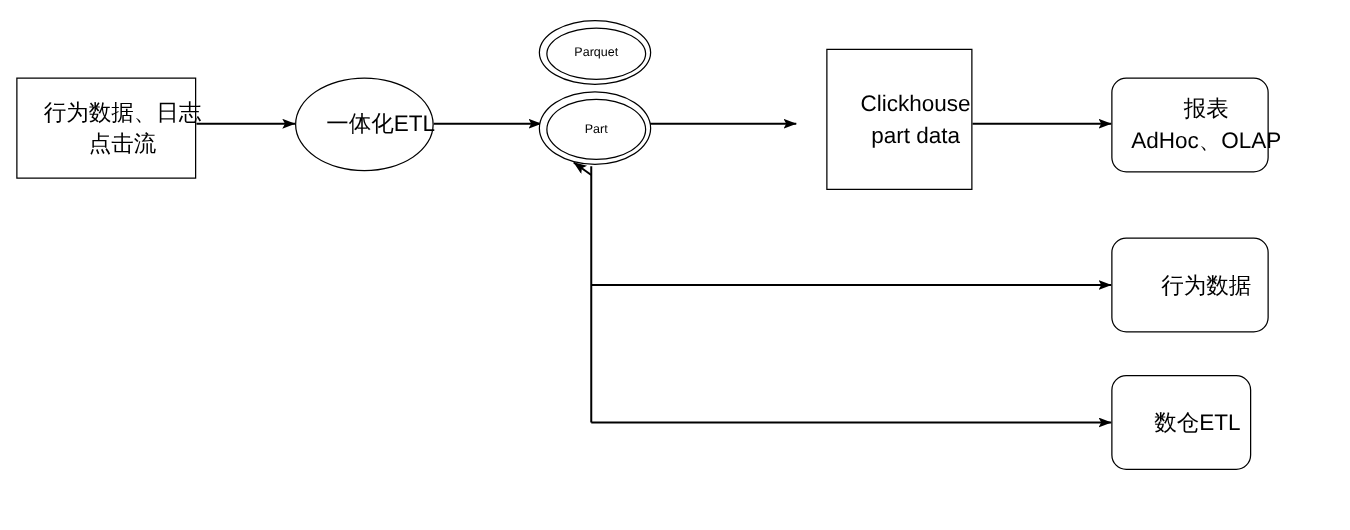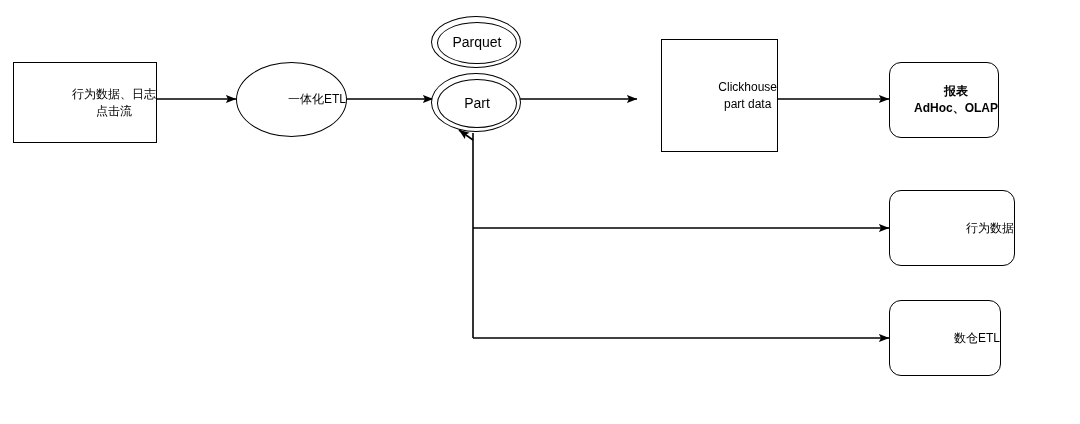--- a/index.html
+++ b/index.html
@@ -23,24 +23,24 @@
     left: 0;
     top: 0;
     width: 1080px;
     height: 424px;
   }
   .node {
     position: absolute;
     box-sizing: border-box;
     display: flex;
     align-items: center;
-    justify-content: flex-end;
+    justify-content: center;
     text-align: center;
     color: #000000;
-    font-size: 12px;
+    font-size: 18px;
     line-height: 1.38;
     background: #ffffff;
     z-index: 2;
     padding-left: 26px;
   }
   .node-rect {
     border: 1.6px solid #000000;
   }
   .node-rounded {
     border: 1.6px solid #000000;
@@ -62,21 +62,21 @@
     position: absolute;
     box-sizing: border-box;
     border: 1.6px solid #000000;
     border-radius: 50%;
     background: #ffffff;
     display: flex;
     align-items: center;
     justify-content: center;
     text-align: center;
     color: #000000;
-    font-size: 14px;
+    font-size: 10px;
     line-height: 1.38;
     z-index: 3;
   }
   .label-line {
     display: block;
     white-space: nowrap;
   }
   .node-text {
     display: block;
   }
@@ -133,21 +133,21 @@
     </div>
   </div>
 
   <div class="node node-rect" style="left:637px; top:39px; width:117px; height:113px;margin-left:24px;">
     <span class="node-text">
       <span class="label-line">Clickhouse</span>
       <span class="label-line">part data</span>
     </span>
   </div>
 
-  <div class="node node-rounded" style="left:889px; top:62px; width:110px; height:76px;font-weight:bold;">
+  <div class="node node-rounded" style="left:889px; top:62px; width:126px; height:76px;">
     <span class="node-text">
       <span class="label-line">报表</span>
       <span class="label-line">AdHoc、OLAP</span>
     </span>
   </div>
 
   <div class="node node-rounded" style="left:889px; top:190px; width:126px; height:76px;">
     <span class="label-line">行为数据</span>
   </div>
 

